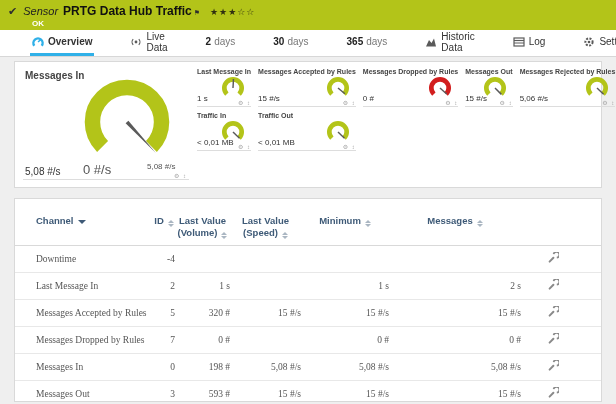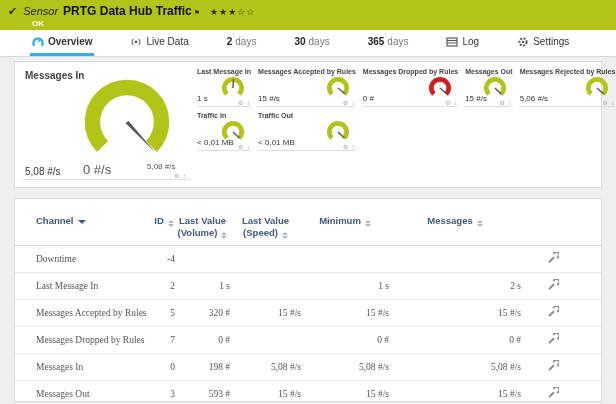--- a/index.html
+++ b/index.html
@@ -112,20 +112,28 @@
       <span class="num">30</span>
       <span class="daysword">days</span>
     </div>
     <div class="tab">
       <span class="num">365</span>
       <span class="daysword">days</span>
     </div>
     <div class="tab">
       <span class="ticon">
         <svg width="12" height="12" viewBox="0 0 12 12">
+          <polygon points="1,10.5 4,4 6.5,7 9,2.5 11,10.5" fill="#5a5a5a"></polygon>
+        </svg>
+      </span>
+      <span>Historic Data</span>
+    </div>
+    <div class="tab">
+      <span class="ticon">
+        <svg width="12" height="12" viewBox="0 0 12 12">
           <rect x="1" y="2" width="10" height="8" fill="none" stroke="#5a5a5a" stroke-width="1.2"></rect>
           <line x1="1" y1="4.5" x2="11" y2="4.5" stroke="#5a5a5a" stroke-width="1.2"></line>
           <line x1="1" y1="7" x2="11" y2="7" stroke="#5a5a5a" stroke-width="1"></line>
         </svg>
       </span>
       <span>Log</span>
     </div>
     <div class="tab">
       <span class="ticon">
         <svg width="12" height="12" viewBox="0 0 12 12">

